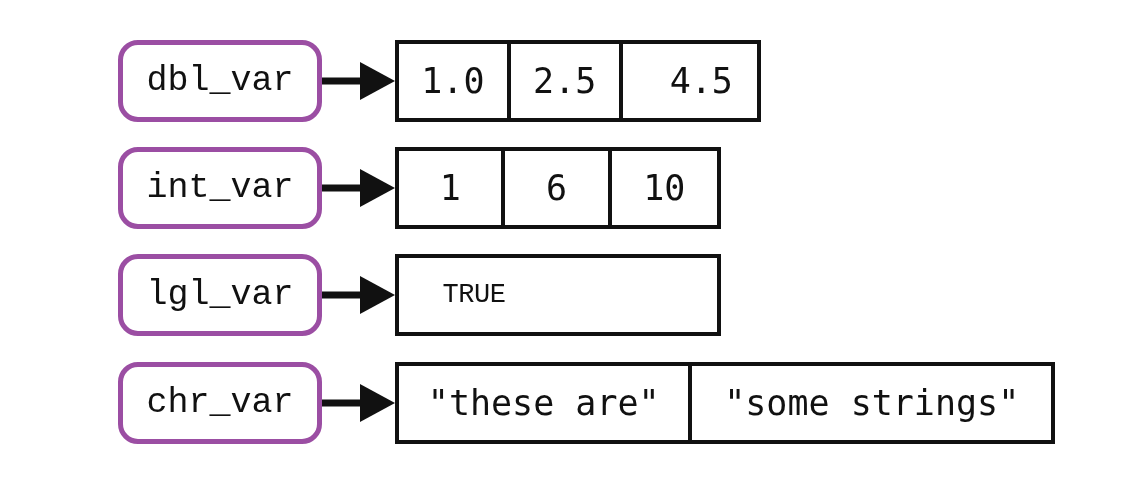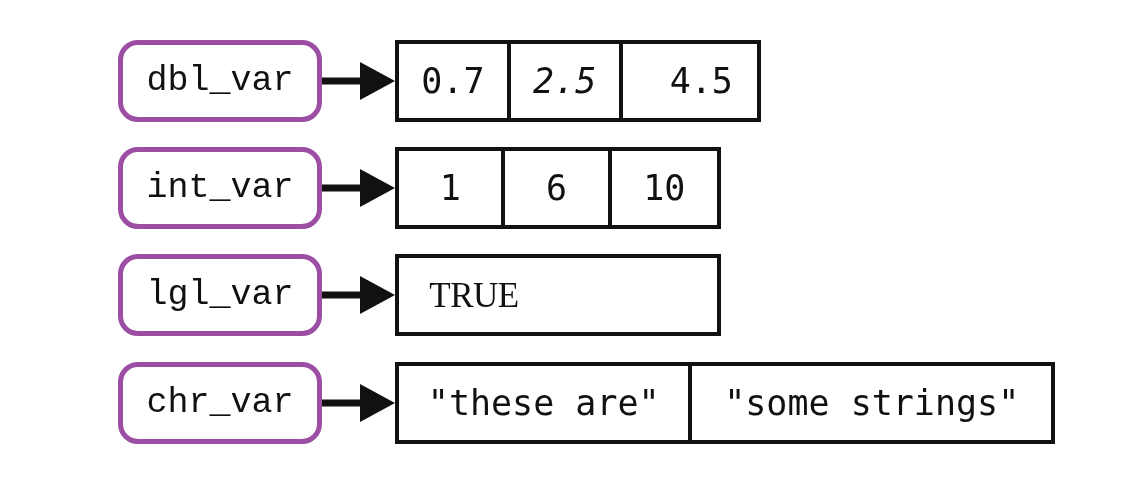--- a/index.html
+++ b/index.html
@@ -77,41 +77,41 @@
   }
   .cell-text {
     font-family: "DejaVu Sans Mono", monospace;
     font-size: 35px;
     line-height: 1;
     color: #111111;
     white-space: nowrap;
   }
   
   .cell-text.sans {
-    font-family: Liberation Serif, serif;
-    font-size: 35px;
+    font-family: Liberation Mono, monospace;
+    font-size: 27px;
     letter-spacing: -0.5px;
   }
 </style>
 </head>
 <body>
 
 <div id="diagram">
     <div class="var-box" style="top: 40px;">
       <span class="var-label">dbl_var</span>
     </div>
     <div class="arrow" style="top: 40px;"><svg width="73" height="82" viewBox="0 0 73 82">
         <line x1="0" y1="41" x2="50" y2="41" stroke="#111111" stroke-width="7"></line>
         <polygon points="38,22 73,41 38,60" fill="#111111"></polygon>
       </svg></div>
     <div class="vector" style="top: 40px; left: 395px; width: 366px;">
       <div class="cell" style="width: 122px;">
-        <span class="cell-text">0.7</span>
+        <span class="cell-text">1.0</span>
       </div>
-      <div class="cell" style="width: 122px; font-style: italic;">
+      <div class="cell" style="width: 122px;">
         <span class="cell-text">2.5</span>
       </div>
       <div class="cell" style="width: 122px; margin-left: 23px;">
         <span class="cell-text">4.5</span>
       </div>
     </div>
     <div class="var-box" style="top: 147px;">
       <span class="var-label">int_var</span>
     </div>
     <div class="arrow" style="top: 147px;"><svg width="73" height="82" viewBox="0 0 73 82">

